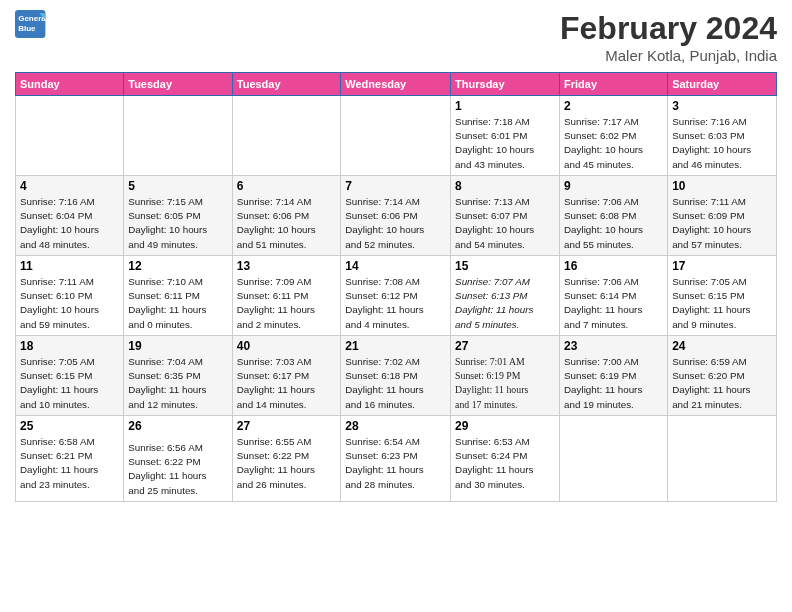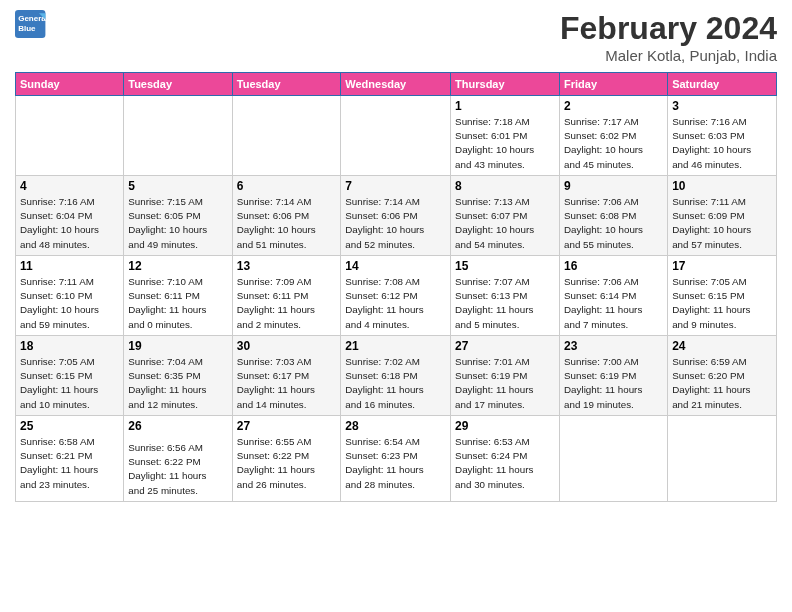--- a/index.html
+++ b/index.html
@@ -216,21 +216,21 @@
           </td>
           <td>
             <span class="day-number">14</span>
             <div class="day-info" style="white-space: pre-line;">Sunrise: 7:08 AM
 Sunset: 6:12 PM
 Daylight: 11 hours
 and 4 minutes.</div>
           </td>
           <td>
             <span class="day-number">15</span>
-            <div class="day-info" style="white-space: pre-line;">Sunrise: 7:07 AM
+            <div class="day-info" style="white-space: pre-line; font-style: italic;">Sunrise: 7:07 AM
 Sunset: 6:13 PM
 Daylight: 11 hours
 and 5 minutes.</div>
           </td>
           <td>
             <span class="day-number">16</span>
             <div class="day-info" style="white-space: pre-line;">Sunrise: 7:06 AM
 Sunset: 6:14 PM
 Daylight: 11 hours
 and 7 minutes.</div>
@@ -252,36 +252,36 @@
 and 10 minutes.</div>
           </td>
           <td>
             <span class="day-number">19</span>
             <div class="day-info" style="white-space: pre-line;">Sunrise: 7:04 AM
 Sunset: 6:35 PM
 Daylight: 11 hours
 and 12 minutes.</div>
           </td>
           <td>
-            <span class="day-number">30</span>
+            <span class="day-number">40</span>
             <div class="day-info" style="white-space: pre-line;">Sunrise: 7:03 AM
 Sunset: 6:17 PM
 Daylight: 11 hours
 and 14 minutes.</div>
           </td>
           <td>
             <span class="day-number">21</span>
             <div class="day-info" style="white-space: pre-line;">Sunrise: 7:02 AM
 Sunset: 6:18 PM
 Daylight: 11 hours
 and 16 minutes.</div>
           </td>
           <td>
             <span class="day-number">27</span>
-            <div class="day-info" style="white-space: pre-line;">Sunrise: 7:01 AM
+            <div class="day-info" style="white-space: pre-line; font-family: Liberation Serif, serif;">Sunrise: 7:01 AM
 Sunset: 6:19 PM
 Daylight: 11 hours
 and 17 minutes.</div>
           </td>
           <td>
             <span class="day-number">23</span>
             <div class="day-info" style="white-space: pre-line;">Sunrise: 7:00 AM
 Sunset: 6:19 PM
 Daylight: 11 hours
 and 19 minutes.</div>

